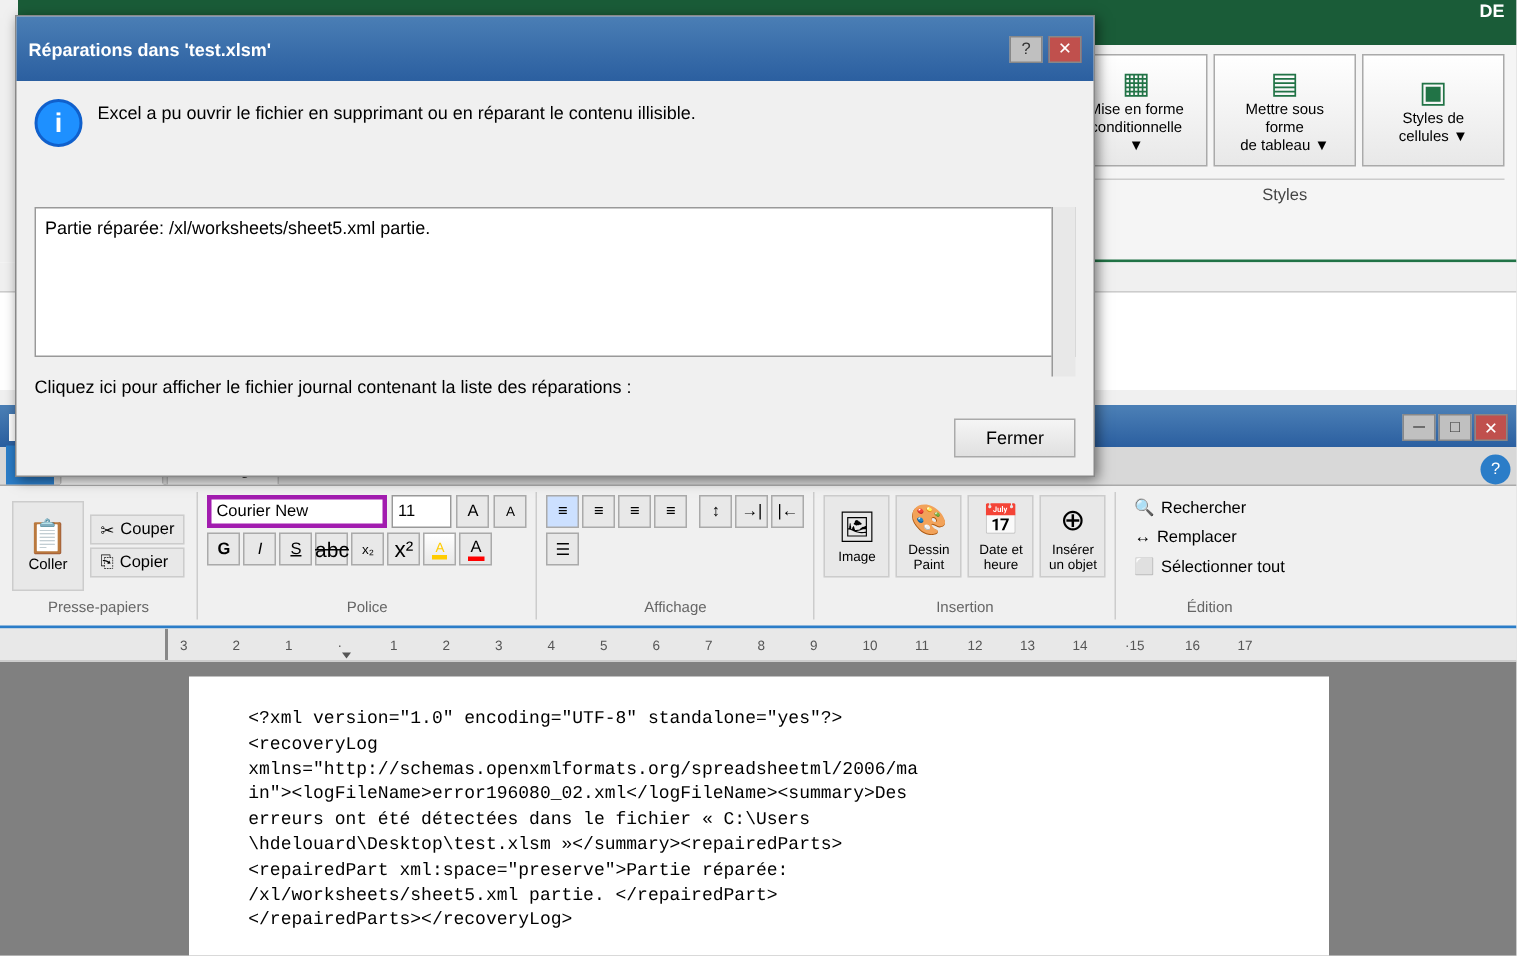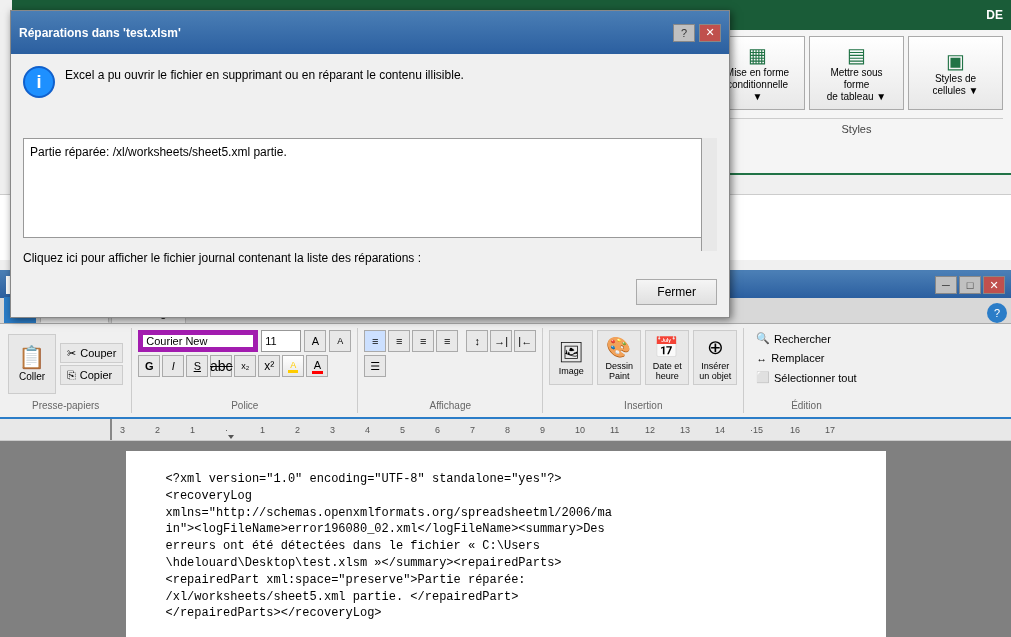--- a/index.html
+++ b/index.html
@@ -9,21 +9,20 @@
     .excel-bg {
       position: absolute;
       top: 0; left: 0; right: 0; bottom: 0;
       background: #f0f0f0;
     }
 
     .excel-ribbon-top {
       height: 30px;
       background: #1a5c38;
       display: flex;
-      align-items: center;
       padding: 0 8px;
       justify-content: flex-end;
       margin-left: 12px;
     }
 
     .excel-col-headers {
       display: flex;
       background: #f0f0f0;
       border-bottom: 1px solid #ccc;
       height: 20px;
@@ -363,21 +362,21 @@
 
     .wp-font-row1 {
       display: flex;
       align-items: center;
       gap: 3px;
     }
 
     .wp-font-select {
       width: 120px;
       height: 22px;
-      border: 5px solid #a21caf;
+      border: 3px solid #a21caf;
       background: white;
       font-size: 11px;
       padding: 1px 3px;
     }
 
     .wp-font-size {
       width: 40px;
       height: 22px;
       border: 1px solid #999;
       background: white;
@@ -670,21 +669,21 @@
         <input class="wp-font-size" type="text" value="11" style="">
         <div class="wp-font-btn">A</div>
         <div class="wp-font-btn" style="font-size:9px;">A</div>
       </div>
       <div class="wp-font-row2">
         <div class="wp-format-btn" style="font-weight:bold;">G</div>
         <div class="wp-format-btn" style="font-style:italic;">I</div>
         <div class="wp-format-btn" style="text-decoration:underline;">S</div>
         <div class="wp-format-btn" style="text-decoration:line-through; font-size:14px;">abc</div>
         <div class="wp-format-btn" style="font-size:9px;">x₂</div>
-        <div class="wp-format-btn" style="font-size:12px;">x²</div>
+        <div class="wp-format-btn" style="font-size:15px;">x²</div>
         <div class="wp-format-btn" style="font-size:9px; color:#ffcc00; background:linear-gradient(to bottom,#fff,#e8e8e8);">
           <div style="border-bottom:3px solid #ffcc00; padding:0 2px;">A</div>
         </div>
         <div class="wp-format-btn">
           <div style="border-bottom:3px solid red; padding:0 2px; font-size:11px;">A</div>
         </div>
       </div>
       <div class="wp-ribbon-section-label" style="margin-top:auto;">Police</div>
     </div>
 

